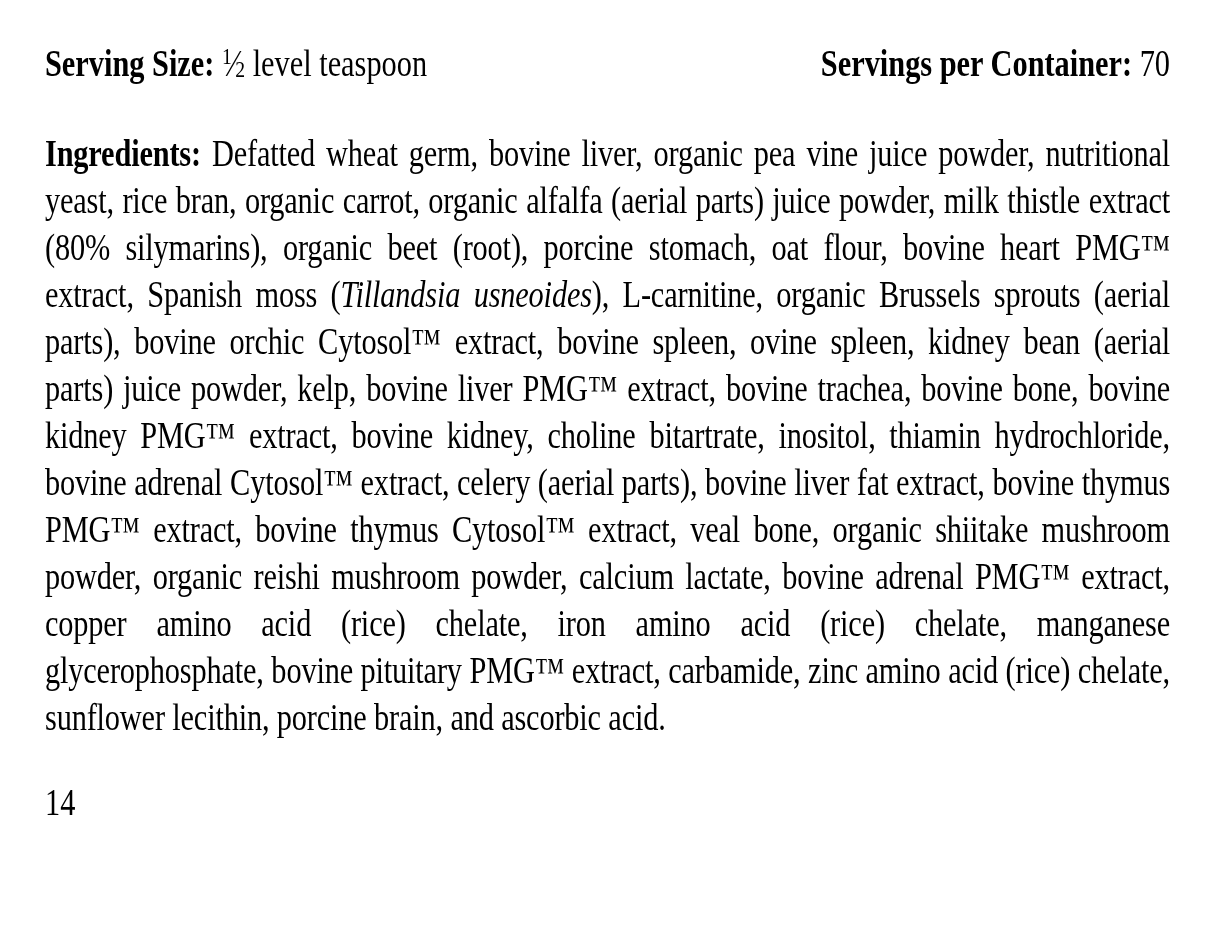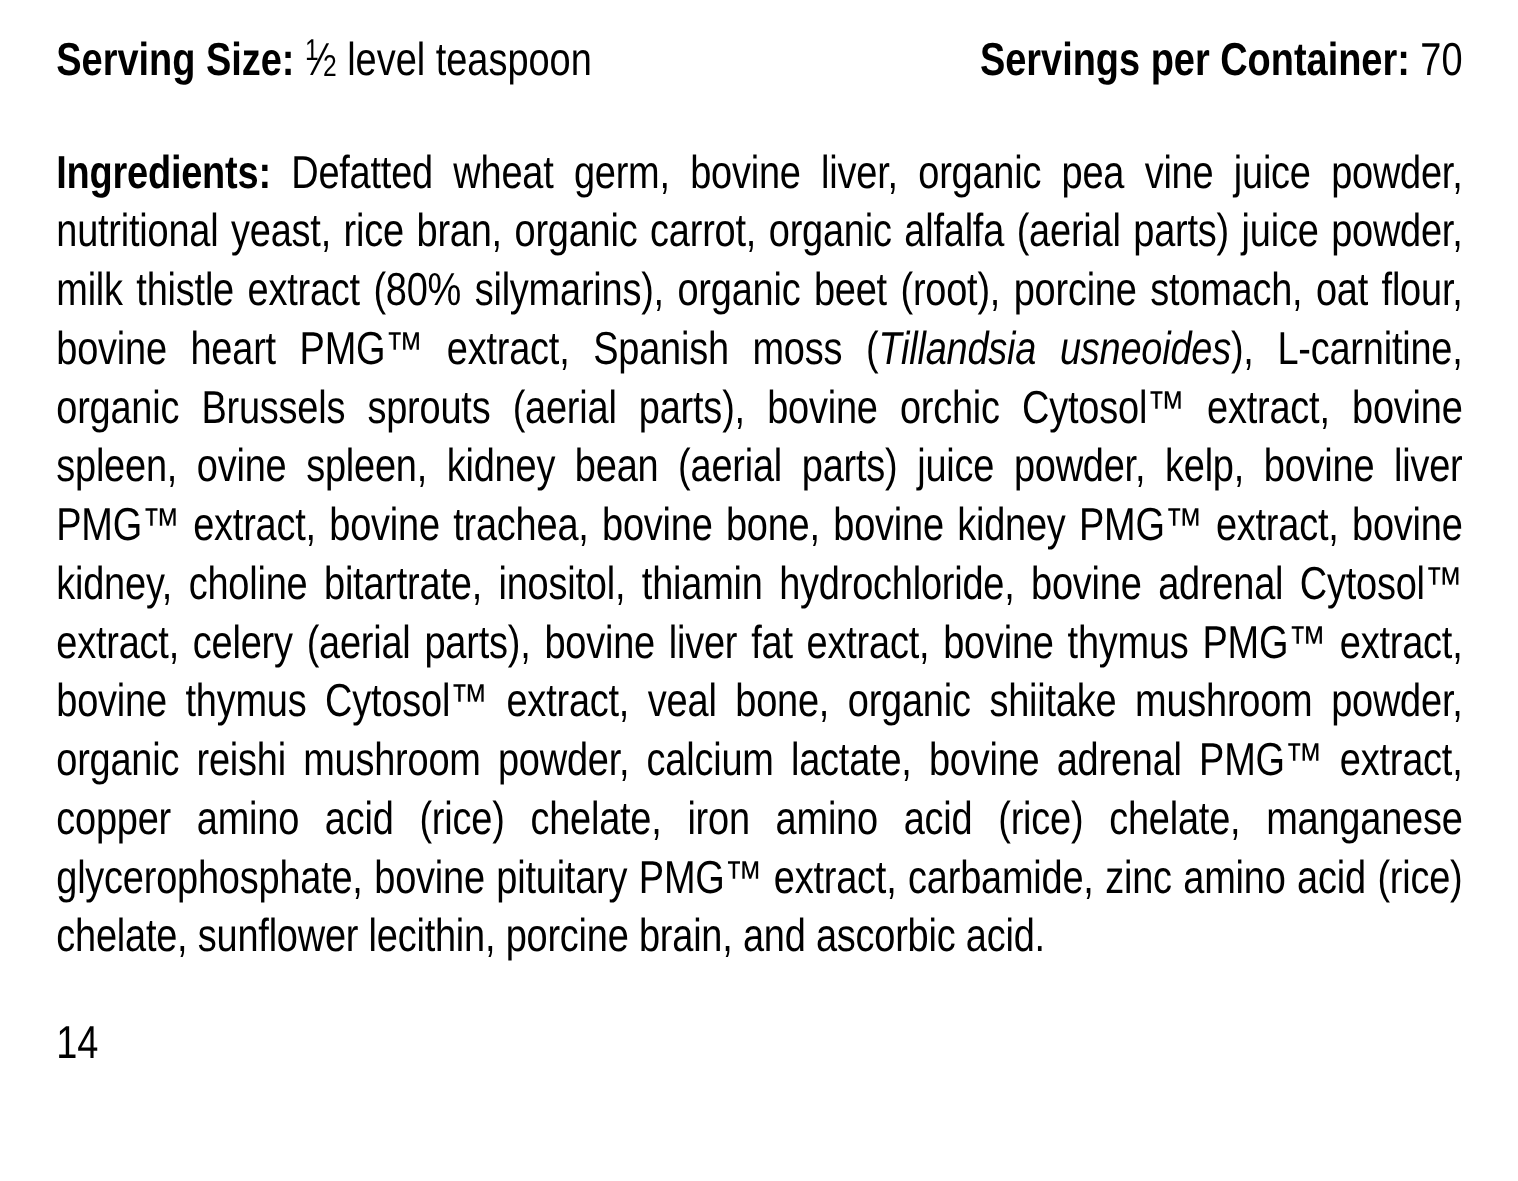--- a/index.html
+++ b/index.html
@@ -8,21 +8,22 @@
     background: #ffffff;
   }
   body {
     width: 1214px;
     height: 945px;
     overflow: hidden;
     color: #000000;
     font-family: "Liberation Sans", sans-serif;
   }
   .page {
-    padding: 24px 44px 0 45px;
+    padding: 40px 44px 0 45px;
+    font-family: Liberation Serif, serif;
   }
   
   .scale-wrap {
     width: 1372px;
     transform: scaleX(0.82);
     transform-origin: left top;
   }
   .header-row {
     display: flex;
     justify-content: space-between;

